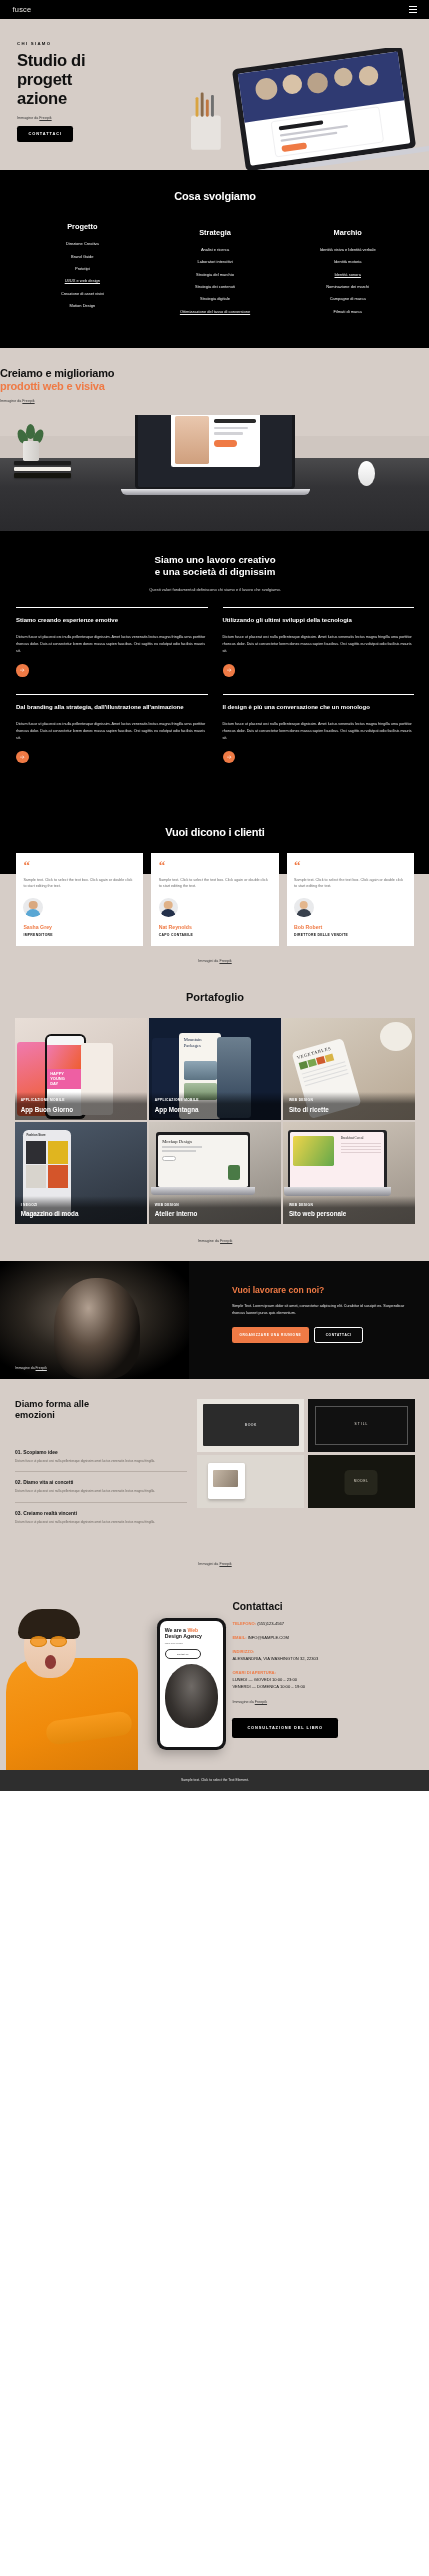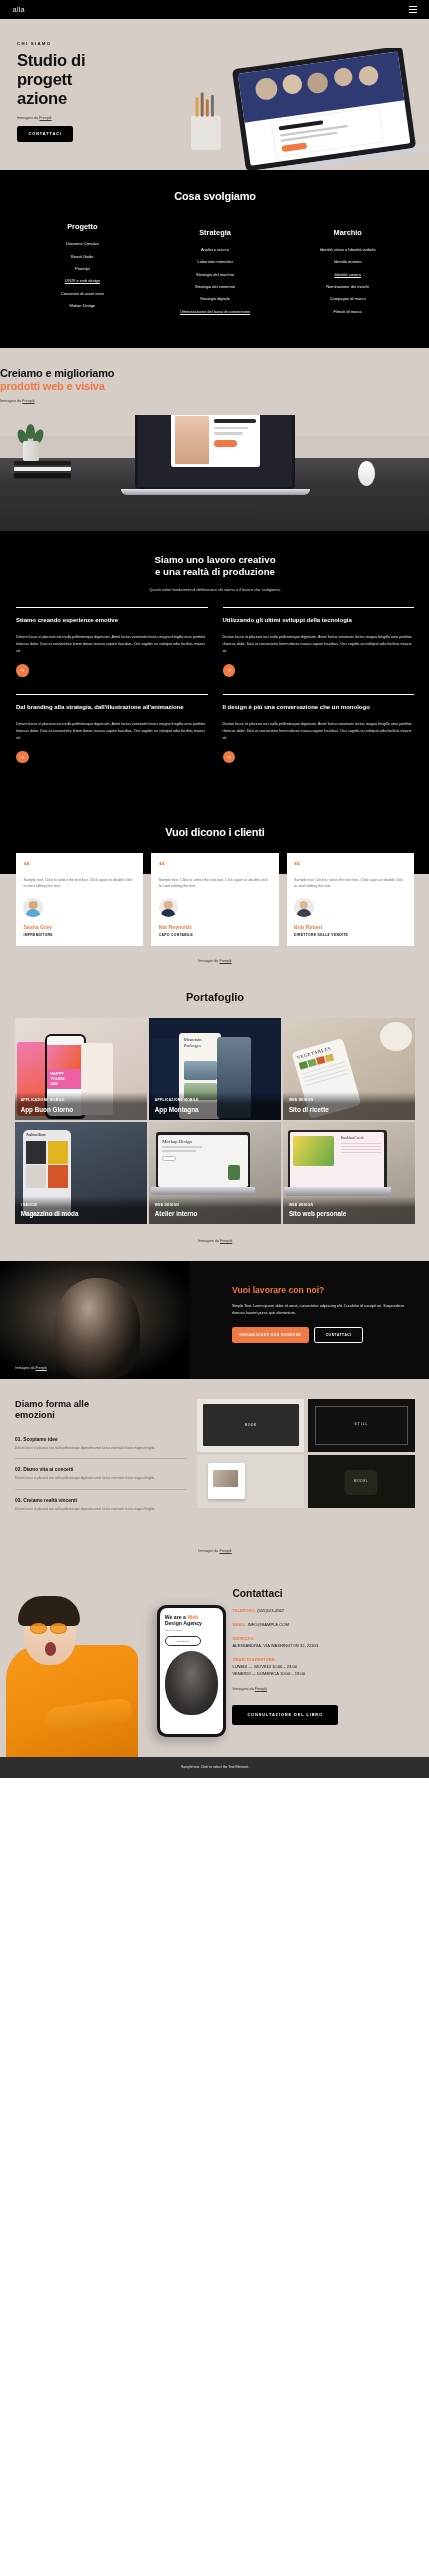--- a/index.html
+++ b/index.html
@@ -133,21 +133,21 @@
   .btn-orange { background:#ef7a45; color:#fff; font-size:3.2px; font-weight:700; letter-spacing:0.6px;
     padding: 5.2px 7.4px; border-radius: 2.3px; border:none; cursor:pointer; font-family:inherit; }
   .btn-outline { background:transparent; color:#fff; font-size:3.2px; font-weight:700; letter-spacing:0.6px;
     padding: 5.2px 10.3px; border-radius: 2.3px; border:0.6px solid #fff; cursor:pointer; font-family:inherit; }
   .cta-credit { position:absolute; left: 15px; bottom: 9.2px; font-size: 3.4px; color:#d8d8d8; }
   .cta-credit a { color:#d8d8d8; }
 
   
   .emotions { background: #d6cdc7; padding: 19.5px 15px 12.6px; display:flex; gap: 10.3px; }
   .em-left { width: 172px; }
-  .em-left h2 { font-size: 9.2px; font-weight: 700; line-height: 1.25; margin-bottom: 15px; }
+  .em-left h2 { font-size: 9.2px; font-weight: 700; line-height: 1.25; margin-bottom: 28px; }
   .step { border-bottom: 0.6px solid #b9afa8; padding-bottom: 7.4px; margin-bottom: 8px; }
   .step h5 { font-size: 4.9px; font-weight: 700; margin-bottom: 4px; }
   .step p { font-size: 3.1px; color: #6d6761; line-height: 1.7; }
   .em-right { flex: 1; display:grid; grid-template-columns: 1fr 1fr; gap: 3.4px; align-content:start; }
   .em-img { height: 53px; position: relative; overflow:hidden; }
   .em-credit { background:#d6cdc7; text-align:center; padding: 3.4px 0 15px; }
 
   
   .contact { background:#d6cdc7; position: relative; height: 188px; overflow:hidden; display:flex; }
   .contact-left { width: 229px; position: relative; }
@@ -184,21 +184,21 @@
 
   
   .footer { background: #2e2e2e; color:#e2e2e2; text-align:center; font-size: 3.4px; padding: 8.6px 0 9.2px; }
 </style>
 </head>
 <body>
 
 <div class="page">
 
   <div class="header">
-    <div class="logo">alla</div>
+    <div class="logo">fusce</div>
     <div class="burger">
       <span></span>
         <span></span>
         <span></span>
     </div>
   </div>
 
   <div class="hero">
     <div class="hero-art">
       <svg width="252" height="123" viewBox="0 0 440 215">
@@ -314,21 +314,21 @@
         </div>
         <div class="mac-base"></div>
       </div>
       <div class="mouse"></div>
     </div>
   </div>
 
   <div class="values">
     <h2>
       <span>Siamo uno lavoro creativo</span><br>
-      <span>e una realtà di produzione</span>
+      <span>e una società di dignissim</span>
     </h2>
     <div class="sub">Questi valori fondamentali definiscono chi siamo e il lavoro che svolgiamo.</div>
     <div class="val-grid">
 
       <div class="val-card">
         <h4>Stiamo creando esperienze emotive</h4>
         <p>Dictum fusce ut placerat orci nulla pellentesque dignissim. Amet luctus venenatis lectus magna fringilla urna porttitor rhoncus dolor. Duis at consectetur lorem donec massa sapien faucibus. Orci sagittis eu volutpat odio facilisis mauris sit.</p>
         <div class="circle-arrow">
           <svg viewBox="0 0 24 24" fill="none" stroke="#fff" stroke-width="2">
               <path d="M4 12h15M13 6l6 6-6 6"></path>

